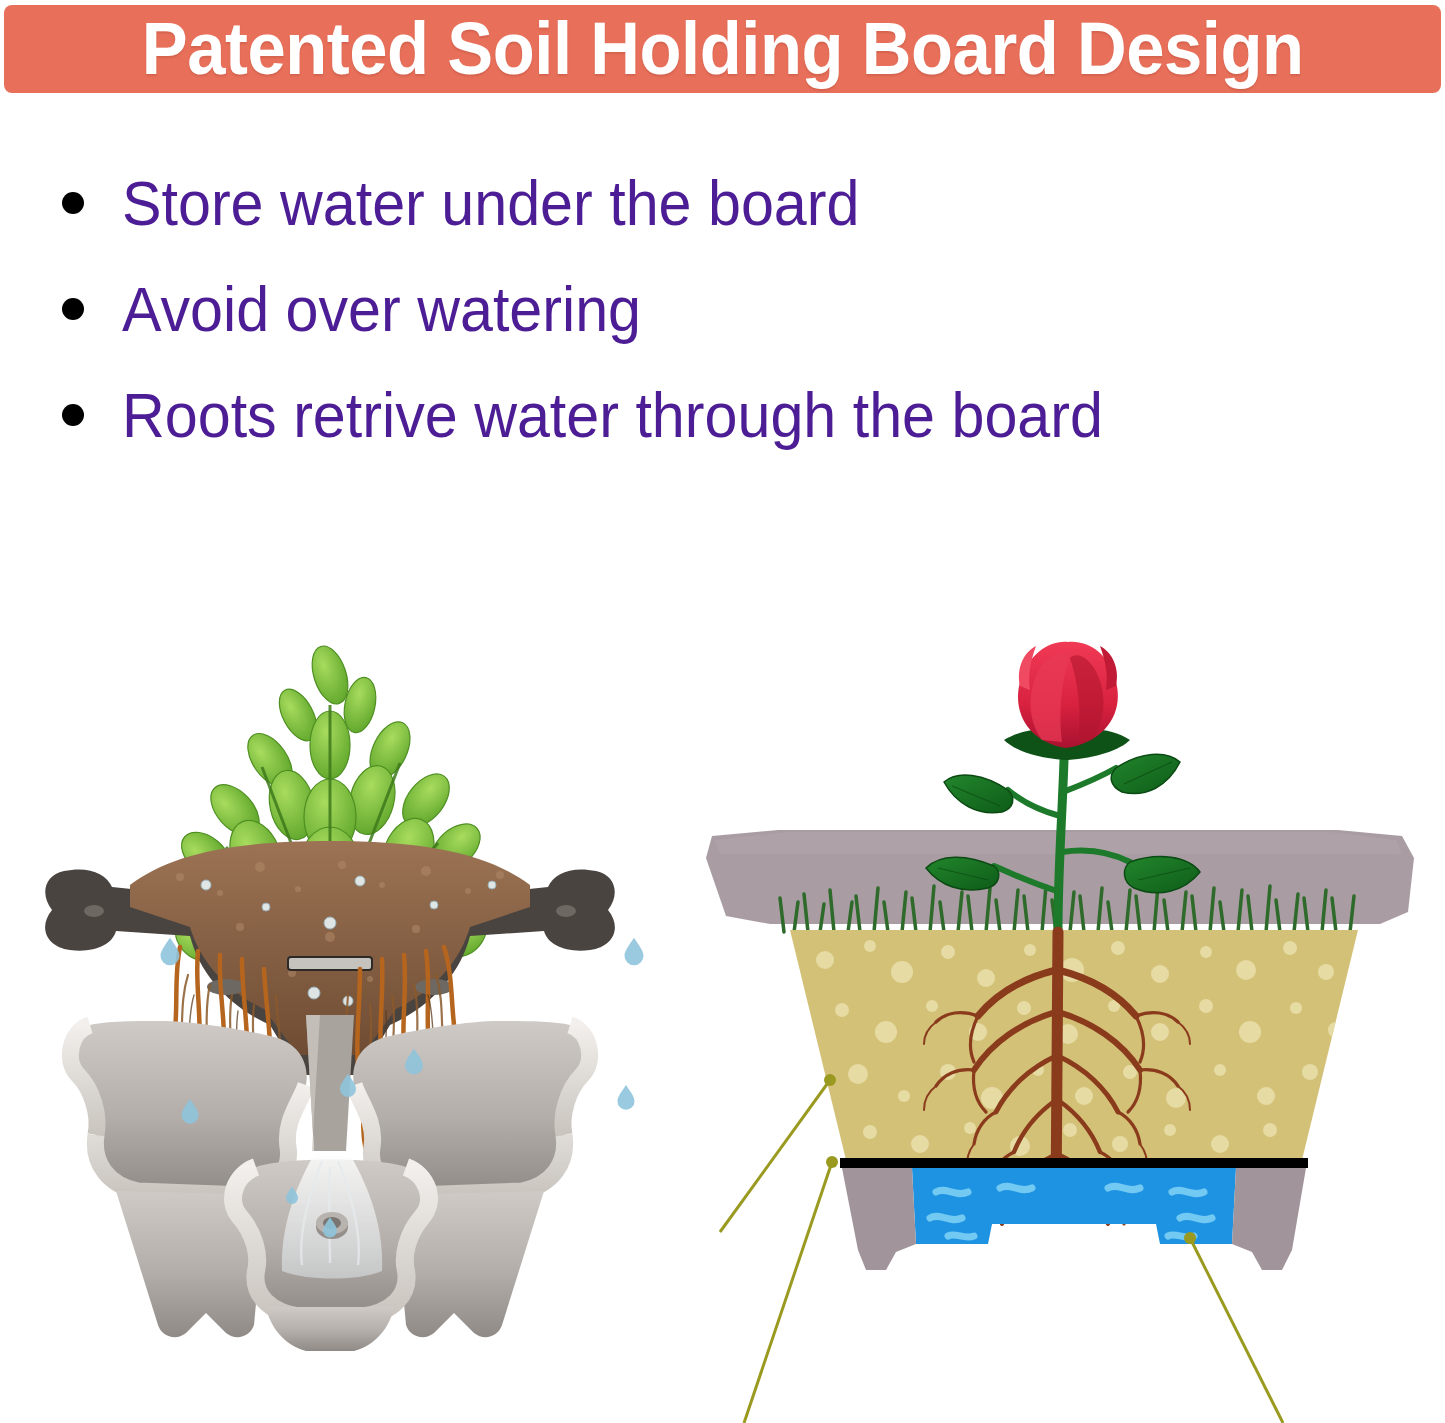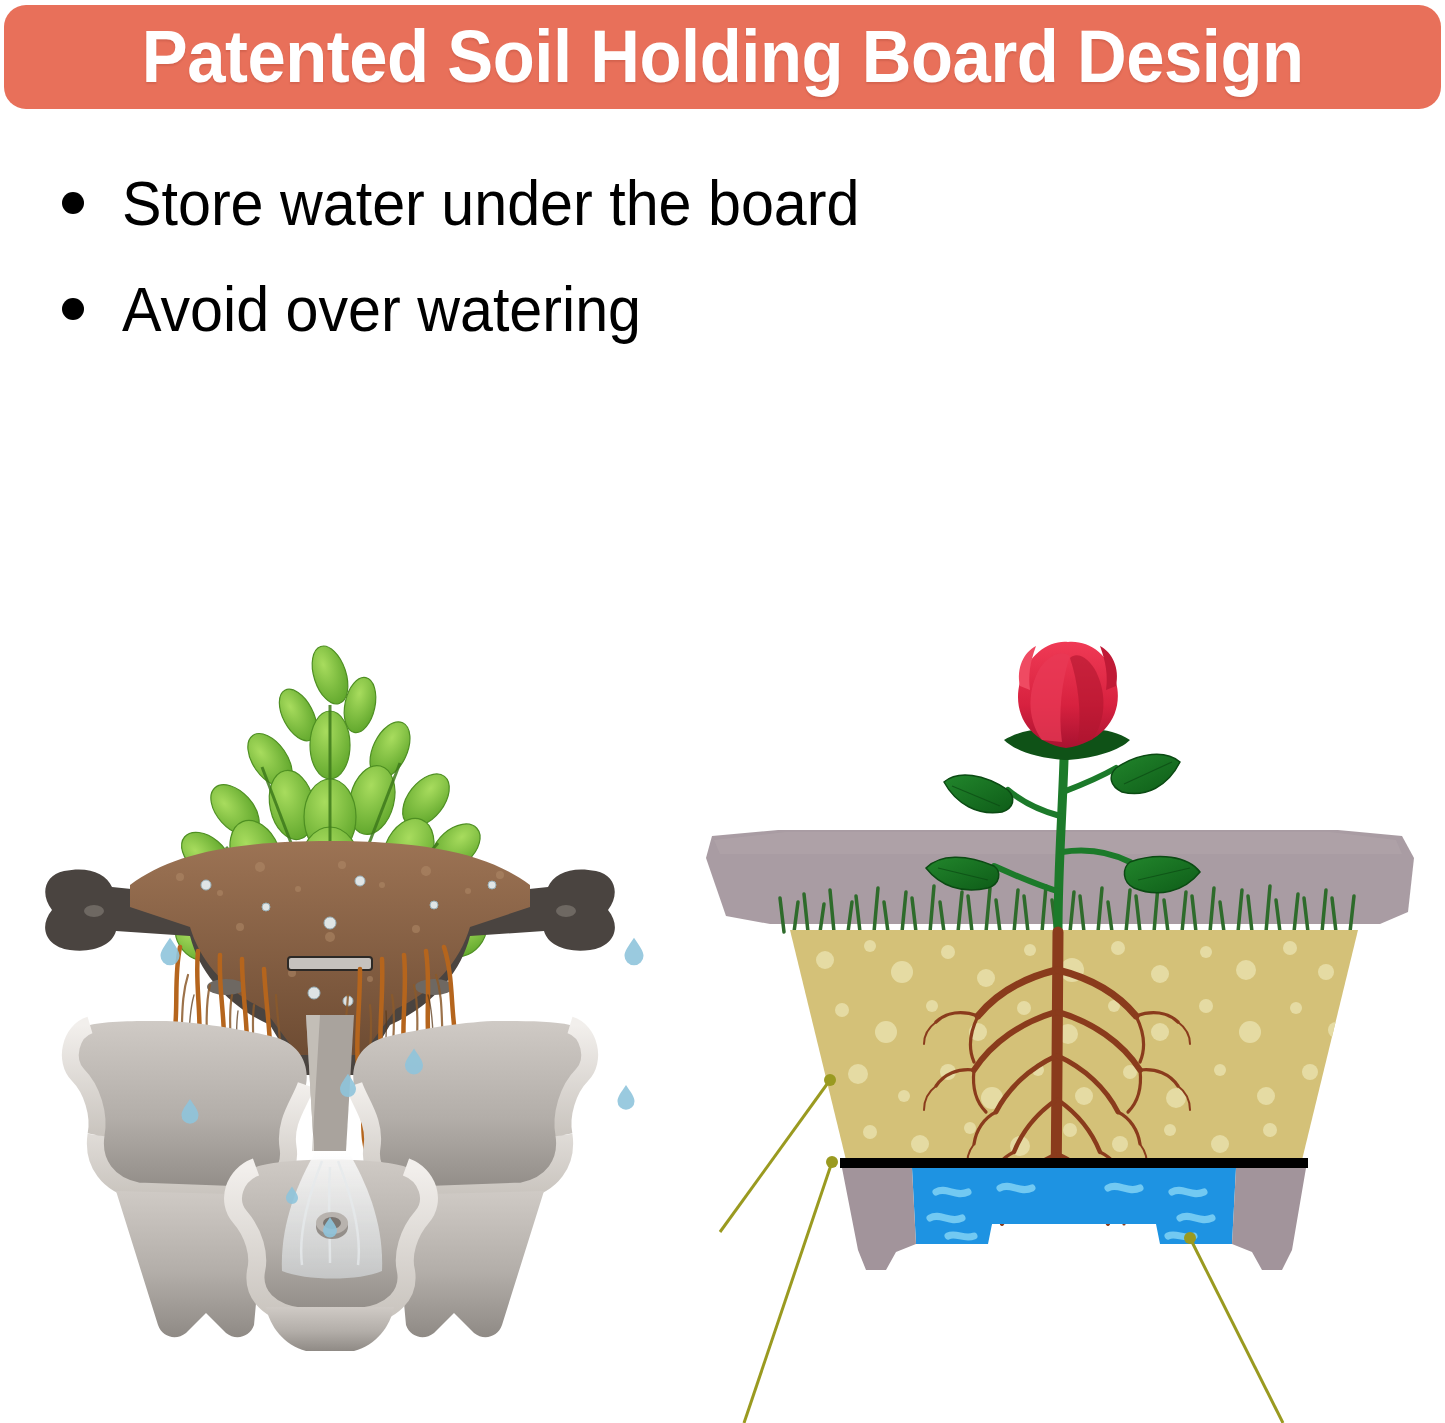--- a/index.html
+++ b/index.html
@@ -15,23 +15,23 @@
     font-family: "Liberation Sans", sans-serif;
     -webkit-font-smoothing: antialiased;
   }
 
   
   #header-banner {
     position: absolute;
     left: 4px;
     top: 5px;
     width: 1437px;
-    height: 104px;
+    height: 88px;
     background: #E8705A;
-    border-radius: 22px;
+    border-radius: 8px;
     box-sizing: border-box;
     display: flex;
     align-items: center;
     justify-content: center;
   }
   #header-title {
     color: #ffffff;
     font-family: "Liberation Sans Narrow", "Liberation Sans", sans-serif;
     font-weight: bold;
     font-size: 74px;
@@ -49,21 +49,21 @@
     top: 150px;
     width: 1360px;
     list-style: none;
     margin: 0;
     padding: 0;
   }
   .feature-item {
     display: flex;
     align-items: center;
     height: 106px;
-    color: #000000;
+    color: #4c1d95;
   }
   .bullet-dot {
     width: 22px;
     height: 22px;
     border-radius: 50%;
     background: #000000;
     flex: 0 0 auto;
     margin-right: 38px;
     margin-left: 14px;
   }
@@ -110,20 +110,24 @@
 </div>
 
 <ul id="feature-list">
   <li class="feature-item">
     <span class="bullet-dot"></span>
     <span class="feature-text">Store water under the board</span>
   </li>
   <li class="feature-item">
     <span class="bullet-dot"></span>
     <span class="feature-text">Avoid over watering</span>
+  </li>
+  <li class="feature-item">
+    <span class="bullet-dot"></span>
+    <span class="feature-text">Roots retrive water through the board</span>
   </li>
 </ul>
 
 <div id="figures">
 
   <div id="left-figure">
     <svg class="figure-svg" viewBox="0 0 700 800" width="700" height="800" xmlns="http://www.w3.org/2000/svg">
       <defs>
         <radialGradient id="leafG" cx="40%" cy="30%" r="75%">
           <stop offset="0%" stop-color="#A8DC5E"></stop>

